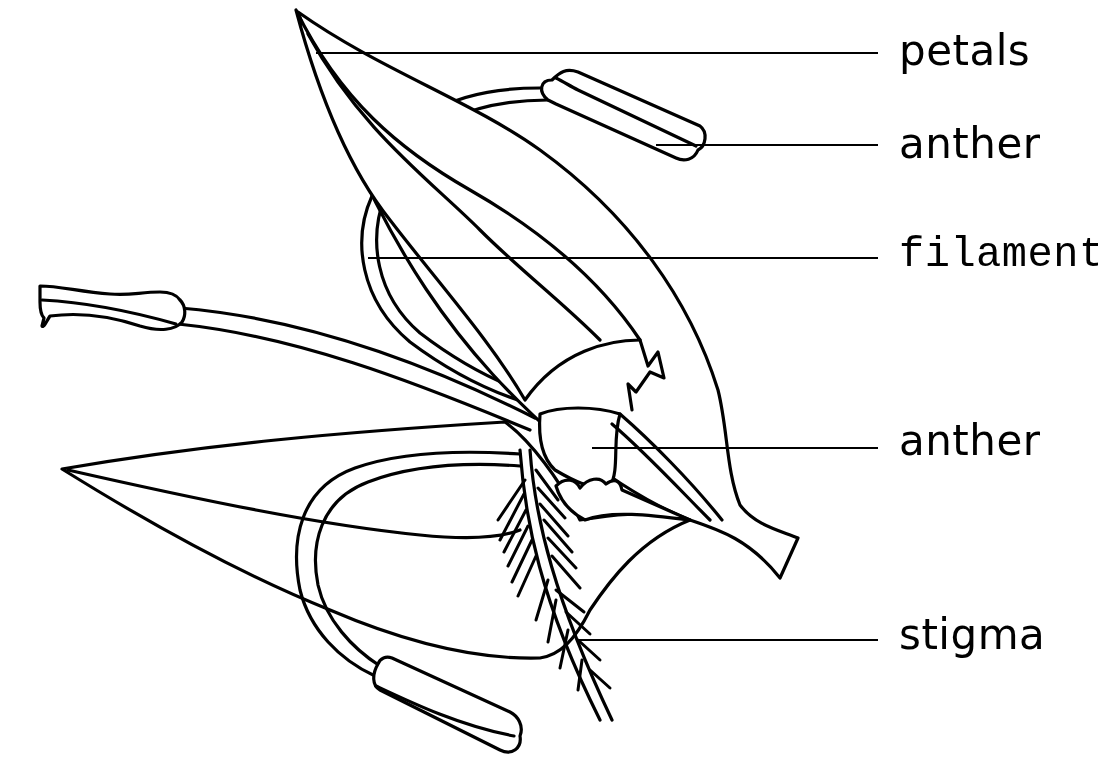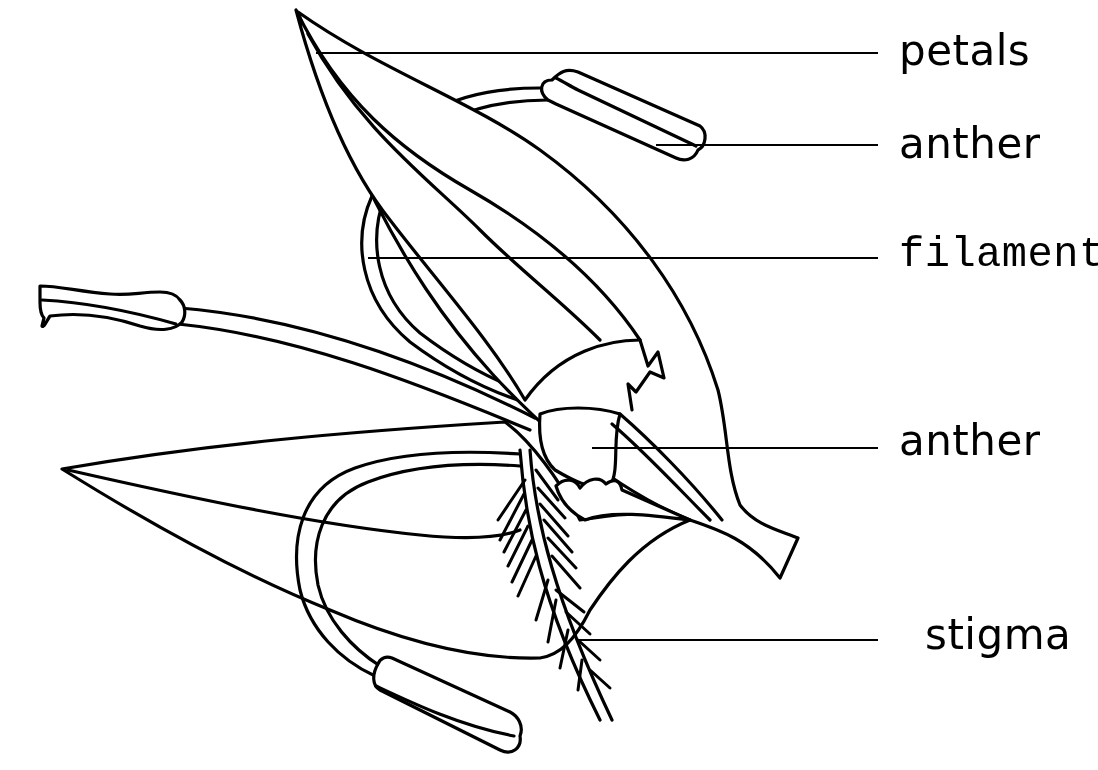--- a/index.html
+++ b/index.html
@@ -85,13 +85,13 @@
     <line class="leader" x1="368" y1="258" x2="878" y2="258"></line>
     <line class="leader" x1="592" y1="448" x2="878" y2="448"></line>
     <line class="leader" x1="578" y1="640" x2="878" y2="640"></line>
   </g>
 </svg>
 
 <div class="label" style="top:30px;">petals</div>
 <div class="label" style="top:123px;">anther</div>
 <div class="label" style="top:234px;font-family:Liberation Mono, monospace;">filament</div>
 <div class="label" style="top:420px;">anther</div>
-<div class="label" style="top:614px;margin-left:26px;">stigma</div>
+<div class="label" style="top:614px;">stigma</div>
 
 </body></html>

